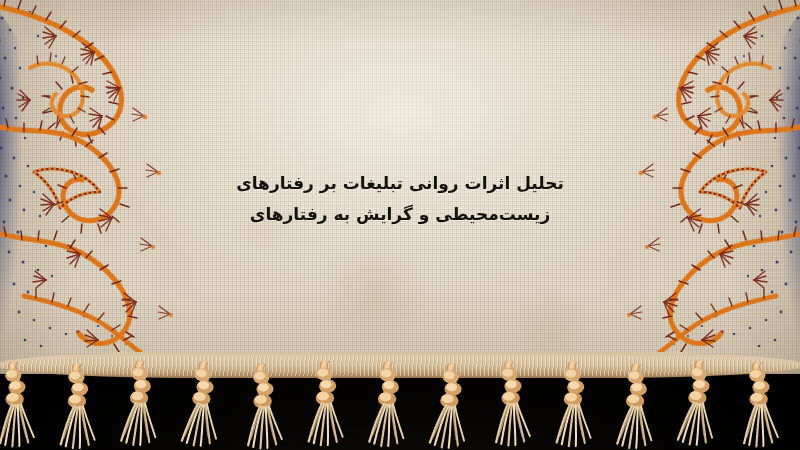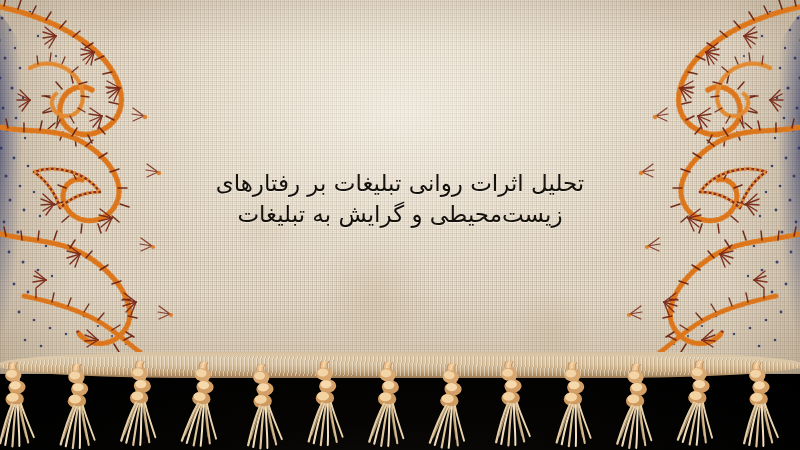--- a/index.html
+++ b/index.html
@@ -112,22 +112,22 @@
   .title-block {
     position: absolute;
     left: 0;
     top: 168px;
     width: 800px;
     text-align: center;
     direction: rtl;
   }
   .title-line {
     font-family: "DejaVu Sans", sans-serif;
-    font-size: 23px;
-    font-weight: 400;
+    font-size: 17px;
+    font-weight: 700;
     line-height: 31px;
     color: #14100c;
     letter-spacing: 0;
     white-space: nowrap;
     text-shadow: 0 1px 0 rgba(255,252,245,.42);
   }
 </style>
 </head>
 <body>
 
@@ -697,21 +697,21 @@
             <circle cx="165" cy="177" r="2.2"></circle>
           <circle cx="159" cy="251" r="2.0"></circle>
             <circle cx="177" cy="319" r="2.0"></circle>
         </g>
       </g>
     </svg>
   </div>
 
   <div class="title-block">
     <div class="title-line">تحلیل اثرات روانی تبلیغات بر رفتارهای</div>
-    <div class="title-line">زیست‌محیطی و گرایش به تبلیغات</div>
+    <div class="title-line">زیست‌محیطی و گرایش به رفتارهای</div>
   </div>
 
   <div class="fringe">
       <div class="tassel" style="left: -4px; top: 0px; transform: rotate(-3.3deg);">
     <svg viewBox="0 0 46 86" aria-hidden="true">
       <defs></defs>
 
       <g>
         <path d="M20,0 C14,8 26,14 20,22 C14,30 26,34 21,42" fill="none" stroke="#b9874f" stroke-width="7.5" stroke-linecap="round"></path>
         <path d="M20,0 C14,8 26,14 20,22 C14,30 26,34 21,42" fill="none" stroke="#e8bd8b" stroke-width="6" stroke-linecap="round"></path>

